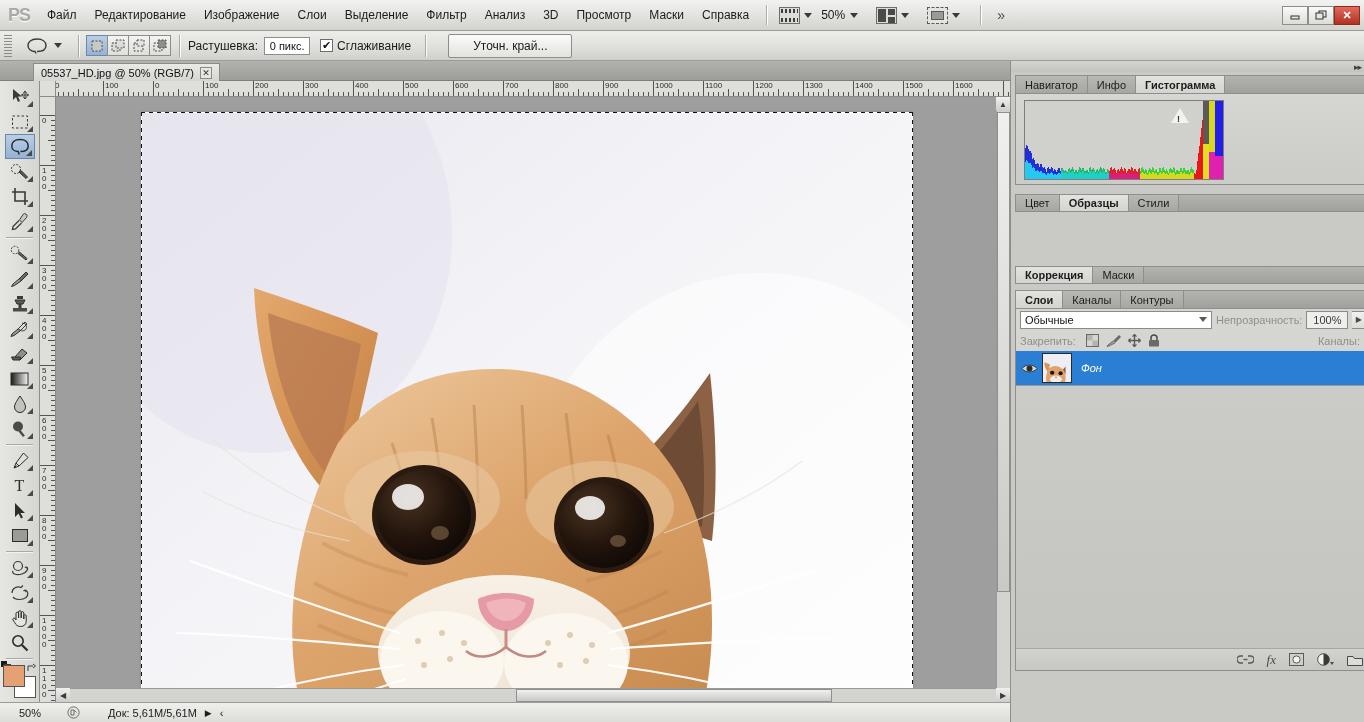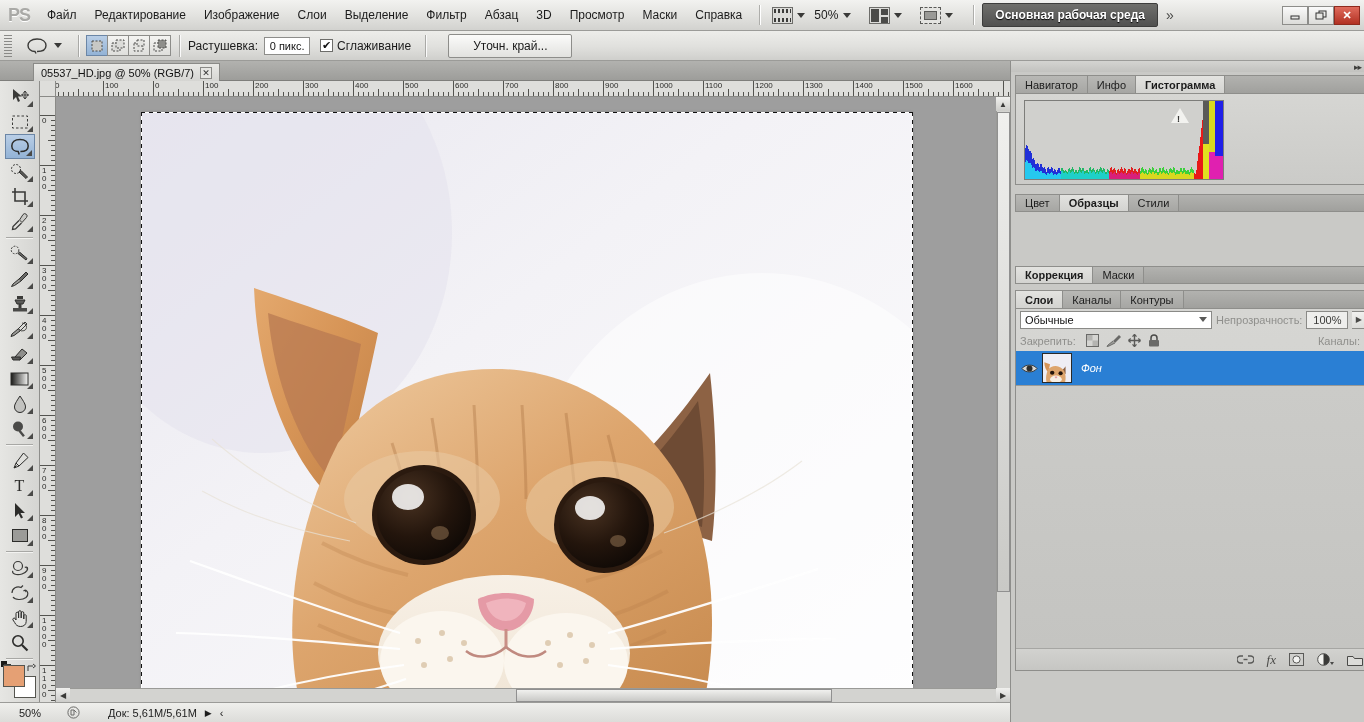--- a/index.html
+++ b/index.html
@@ -303,21 +303,21 @@
 <div id="app">
 
   <div class="menubar">
     <div class="ps-logo">PS</div>
     <div class="menu-item">Файл</div>
     <div class="menu-item">Редактирование</div>
     <div class="menu-item">Изображение</div>
     <div class="menu-item">Слои</div>
     <div class="menu-item">Выделение</div>
     <div class="menu-item">Фильтр</div>
-    <div class="menu-item">Абзац</div>
+    <div class="menu-item">Анализ</div>
     <div class="menu-item">3D</div>
     <div class="menu-item">Просмотр</div>
     <div class="menu-item">Маски</div>
     <div class="menu-item">Справка</div>
 
     <div class="mb-sep"></div>
 
     <div class="mb-tool">
       <span class="mb-box scr-a"></span>
       <span class="caret"></span>
@@ -331,21 +331,20 @@
       <span class="caret"></span>
     </div>
 
     <div class="mb-tool" style="margin-left:10px">
       <span class="mb-box scr-c"></span>
       <span class="caret"></span>
     </div>
 
     <div class="mb-sep" style="margin-left:16px"></div>
 
-    <div class="workspace-btn">Основная рабочая среда</div>
     <div class="chev2">»</div>
 
     <div class="wincontrols">
       <div class="wc">
         <svg width="12" height="10" viewBox="0 0 12 10">
             <rect x="2" y="6" width="8" height="3" fill="none" stroke="#333"></rect>
           </svg>
       </div>
       <div class="wc">
         <svg width="13" height="11" viewBox="0 0 13 11">

